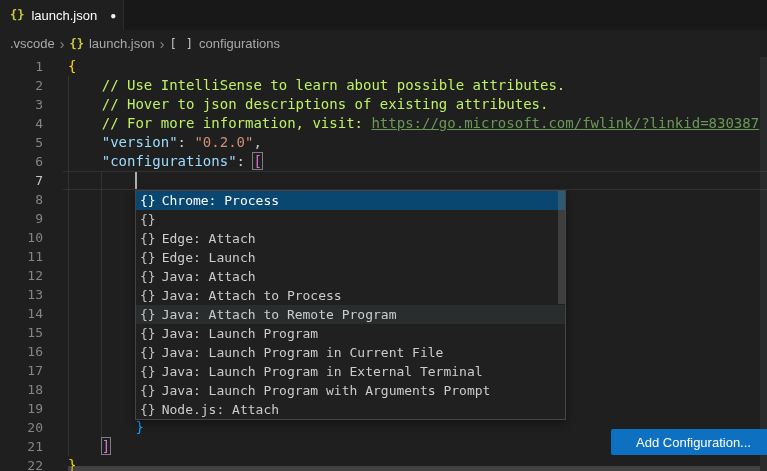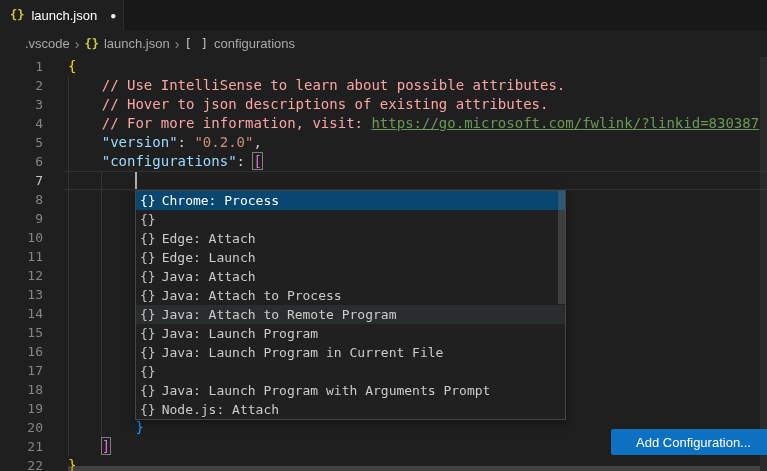--- a/index.html
+++ b/index.html
@@ -11,34 +11,34 @@
   
   .tabbar { position:absolute; top:0; left:0; right:0; height:30px; background:#181818; display:flex; }
   .tab {
     width:124px; height:30px; background:#1F1F1F; display:flex; align-items:center;
     padding:0 10px; gap:7px; border-right:1px solid #2B2B2B; cursor:pointer;
   }
   .tab-icon { color:#CBCB41; font-family:"DejaVu Sans Mono", monospace; font-size:12px; font-weight:bold; }
   .tab-title { color:#FFFFFF; font-size:13px; }
   .tab-dot { color:#F0F0F0; font-size:10px; margin-left:6px; }
   
-  .breadcrumb { position:absolute; top:30px; left:0; right:0; height:27px; display:flex; align-items:center; padding-left:25px; gap:5px; font-size:13px; color:#A9A9A9; }
+  .breadcrumb { position:absolute; top:30px; left:0; right:0; height:27px; display:flex; align-items:center; padding-left:10px; gap:5px; font-size:13px; color:#A9A9A9; }
   .crumb { cursor:pointer; }
   .crumb-sep { color:#8C8C8C; font-size:14px; }
   .crumb-json-icon { color:#CBCB41; font-family:"DejaVu Sans Mono", monospace; font-size:12px; font-weight:bold; }
   .crumb-array-icon { color:#C5C5C5; font-family:"DejaVu Sans Mono", monospace; font-size:12px; letter-spacing:1px; }
   
   .editor { position:absolute; top:57px; left:0; right:0; bottom:0; }
   .code-line { display:flex; height:19px; line-height:19px; font-family:"DejaVu Sans Mono", monospace; font-size:14px; white-space:pre; }
   .line-number { width:43px; flex:none; text-align:right; color:#858585; font-size:13px; }
   .code-line.current .line-number { color:#C6C6C6; }
   .line-content { flex:1; margin-left:20px; padding-left:5px; color:#CCCCCC; position:relative; }
   .code-line.current .line-content { box-shadow: inset 0 1px 0 #323233, inset 0 -1px 0 #323233; }
   .tok.plain   { color:#CCCCCC; }
-  .tok.comment { color:#fca5a5; }
+  .tok.comment { color:#bef264; }
   .tok.link    { color:#6A9955; text-decoration:underline; }
   .tok.prop    { color:#9CDCFE; }
   .tok.string  { color:#CE9178; }
   .tok.b1      { color:#FFD700; }
   .tok.b2      { color:#DA70D6; }
   .tok.b3      { color:#179FFF; }
   .tok.match   { box-shadow:0 0 0 1px #7E7E7E; }
   .cursor { position:absolute; left:72px; top:1px; width:2px; height:17px; background:#AEAFAD; }
   .indent-guide { position:absolute; width:1px; background:#333336; }
   #guide-1 { left:68px;  top:76px;  height:380px; }
@@ -153,20 +153,21 @@
         <div class="suggest-item">
           <span class="s-icon">{}</span>
           <span class="s-label">Java: Launch Program</span>
         </div>
         <div class="suggest-item">
           <span class="s-icon">{}</span>
           <span class="s-label">Java: Launch Program in Current File</span>
         </div>
         <div class="suggest-item">
           <span class="s-icon">{}</span>
+          <span class="s-label">Java: Launch Program in External Terminal</span>
         </div>
         <div class="suggest-item">
           <span class="s-icon">{}</span>
           <span class="s-label">Java: Launch Program with Arguments Prompt</span>
         </div>
         <div class="suggest-item">
           <span class="s-icon">{}</span>
           <span class="s-label">Node.js: Attach</span>
         </div>
       </div>

